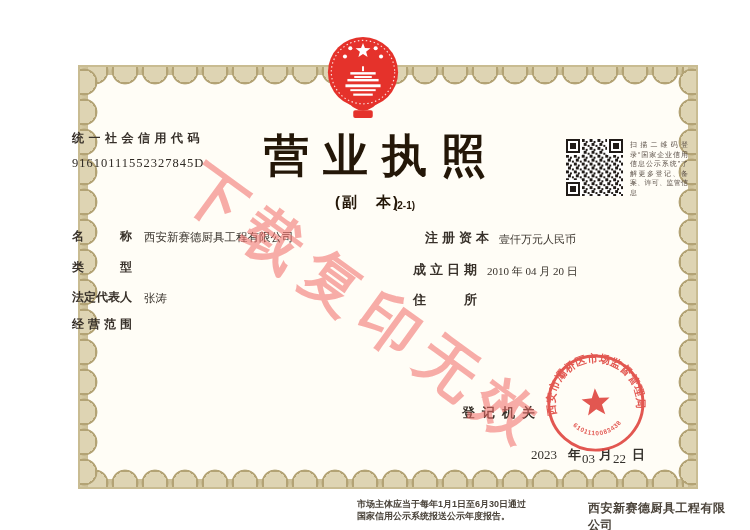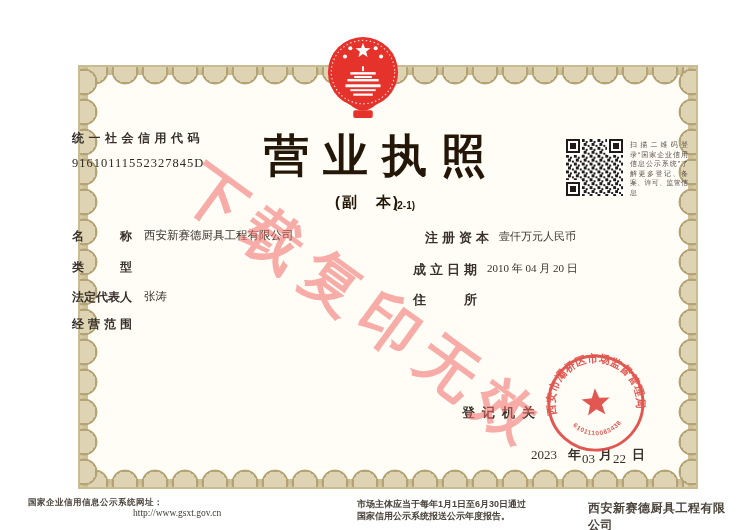--- a/index.html
+++ b/index.html
@@ -42,21 +42,21 @@
   .doc-title { font-size:45px; font-weight:700; letter-spacing:14px; text-indent:14px; color:#241708;
                font-family:"Liberation Sans", sans-serif; }
   .doc-sub { margin-top:7px; font-size:15px; color:#241708; letter-spacing:2px; font-weight:600; }
   .copy-num { font-size:10px; margin-left:-6px; position:relative; top:2px; letter-spacing:0; }
 
   .qr { position:absolute; left:566px; top:139px; z-index:4; }
   .qr-caption { position:absolute; left:630px; top:140px; width:58px; z-index:4;
                 font-size:7px; line-height:9.5px; color:#5c5148; text-align:justify; }
 
   
-  .row { position:absolute; display:flex; align-items:flex-start; z-index:4; }
+  .row { position:absolute; display:flex; align-items:flex-end; z-index:4; }
   .flabel { display:inline-block; width:60px; font-size:12px; font-weight:700; color:#38312a;
             text-align:justify; text-align-last:justify; flex:0 0 60px; }
   .rlabel { display:inline-block; width:64px; font-size:13px; font-weight:700; color:#38312a;
             text-align:justify; text-align-last:justify; flex:0 0 64px; }
   .fvalue { font-family:"Liberation Serif", serif; font-size:11.5px; color:#3a342d; margin-left:12px; line-height:15px; }
   .rvalue { font-family:"Liberation Serif", serif; font-size:11px;  color:#3a342d; margin-left:10px; line-height:15px; }
   .row-name  { left:72px;  top:228px; }
   .row-type  { left:72px;  top:259px; }
   .row-rep   { left:72px;  top:289px; }
   .row-scope { left:72px;  top:316px; }
@@ -218,23 +218,19 @@
       </text>
     </svg>
   </div>
 
   <div class="issue-date">
     <span>2023</span><span class="unit u-year">年</span><span class="num-low">03</span><span class="unit u-month">月</span><span class="num-low">22</span><span class="unit u-day">日</span>
   </div>
 
   <div class="watermark">下载复印无效</div>
 
-  <div class="f-left">
-    <div class="lbl">国家企业信用信息公示系统网址：</div>
-    <div class="url">http://www.gsxt.gov.cn</div>
-  </div>
   <div class="f-mid">
     <div>市场主体应当于每年1月1日至6月30日通过</div>
     <div>国家信用公示系统报送公示年度报告。</div>
   </div>
   <div class="f-right">西安新赛德厨具工程有限公司</div>
 
 </div>
 
 </body></html>

